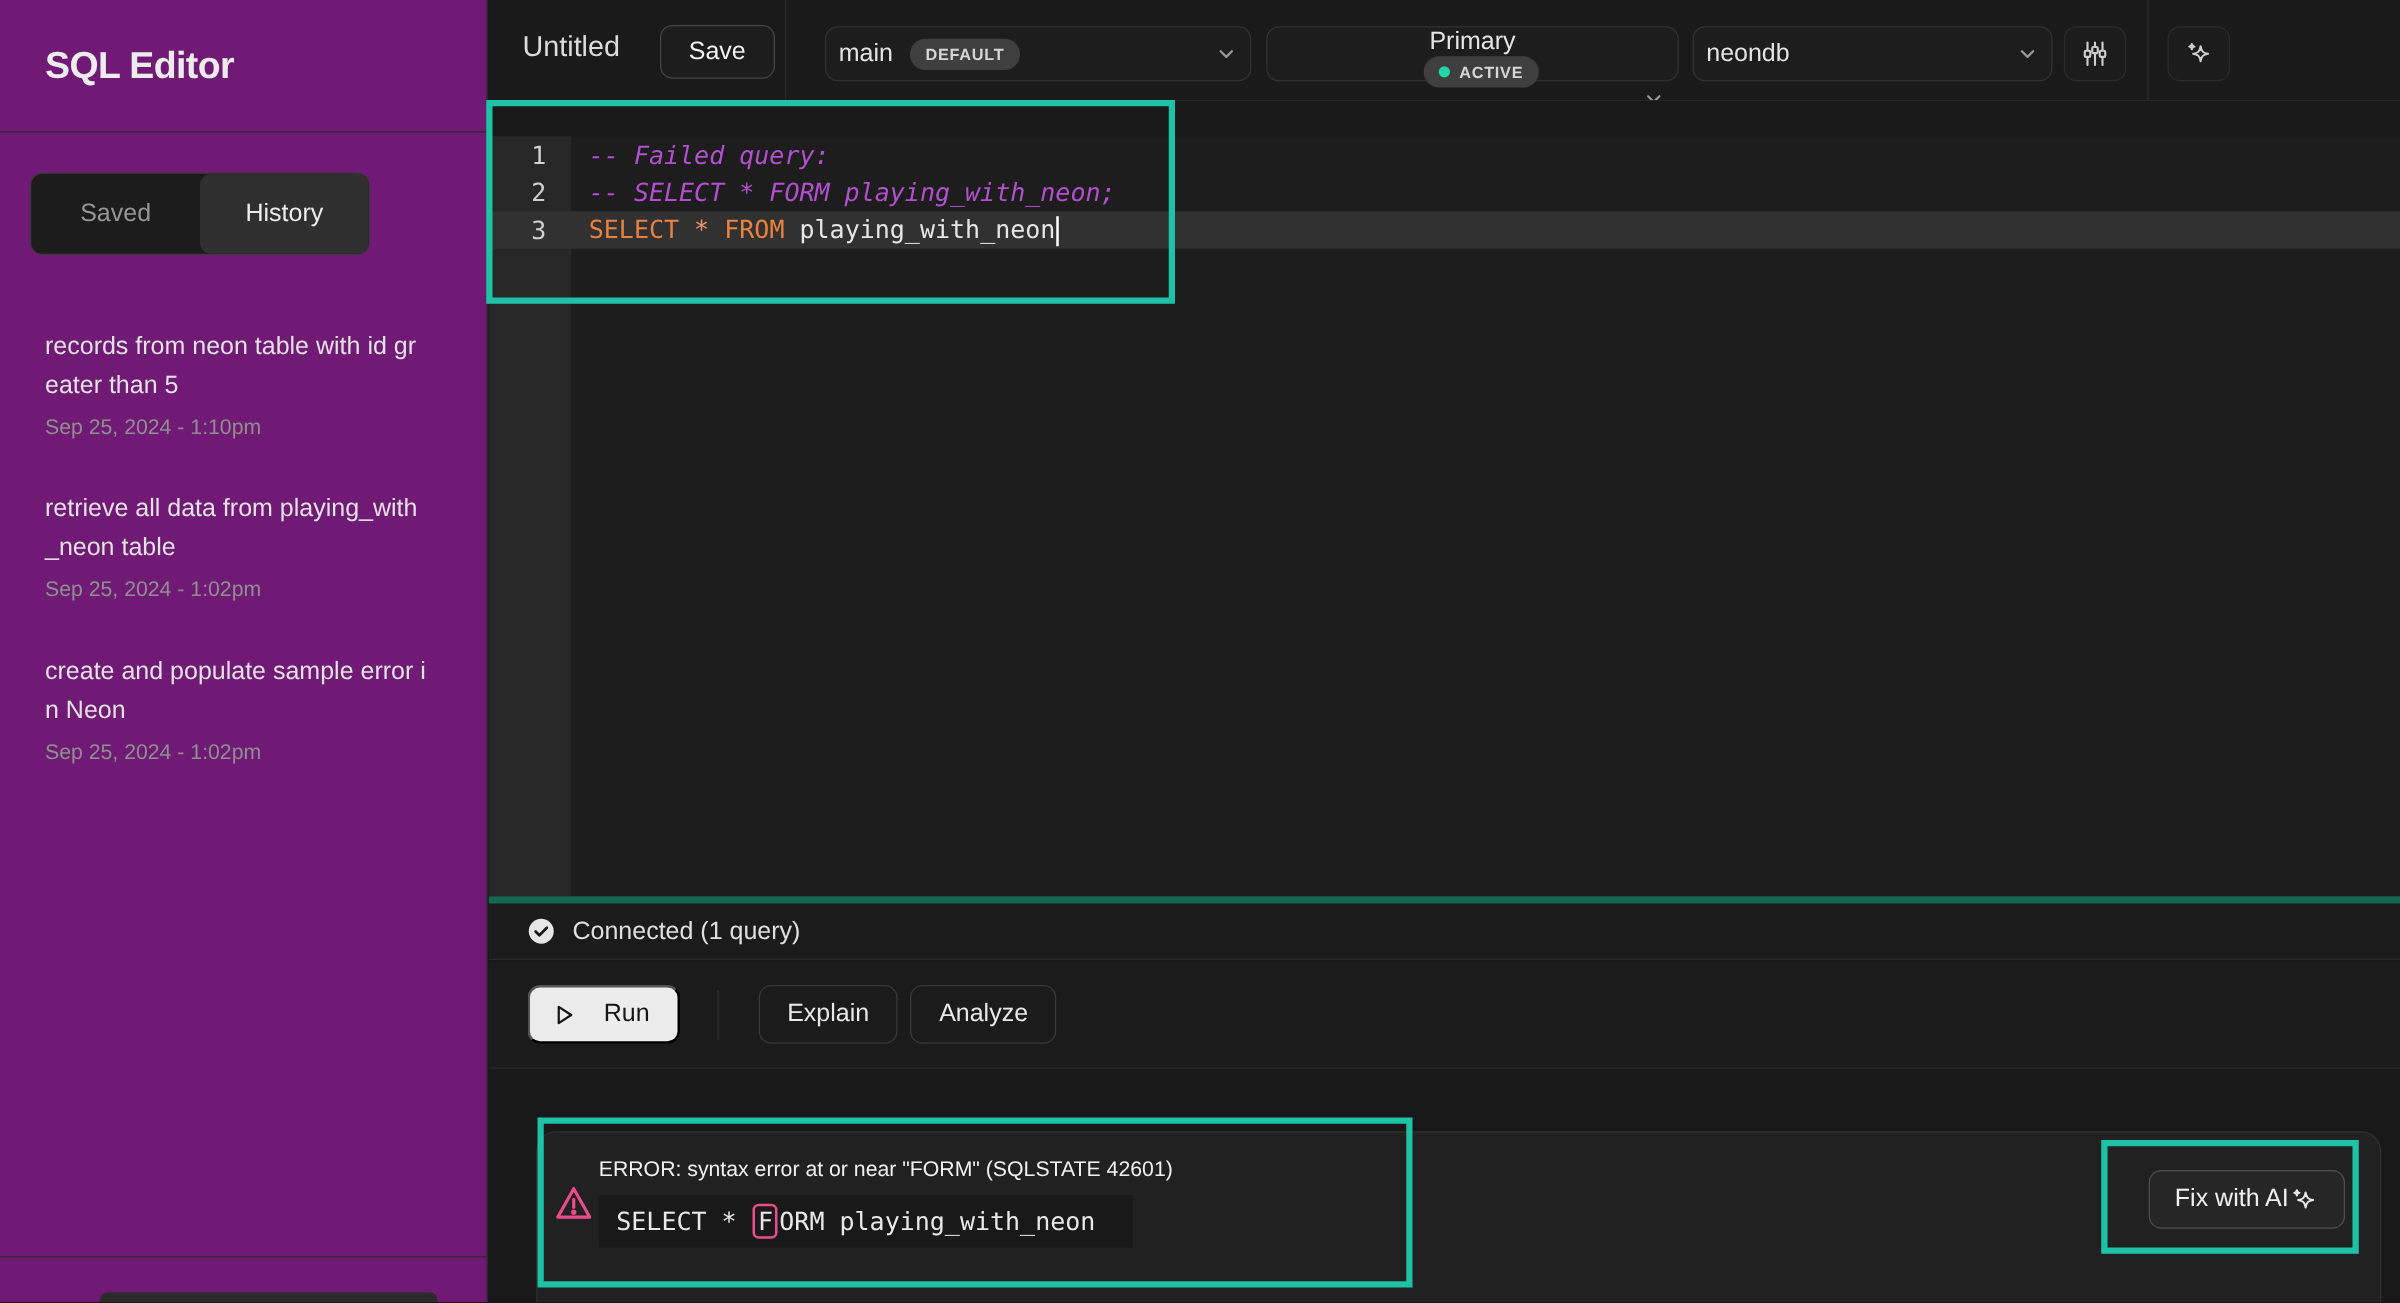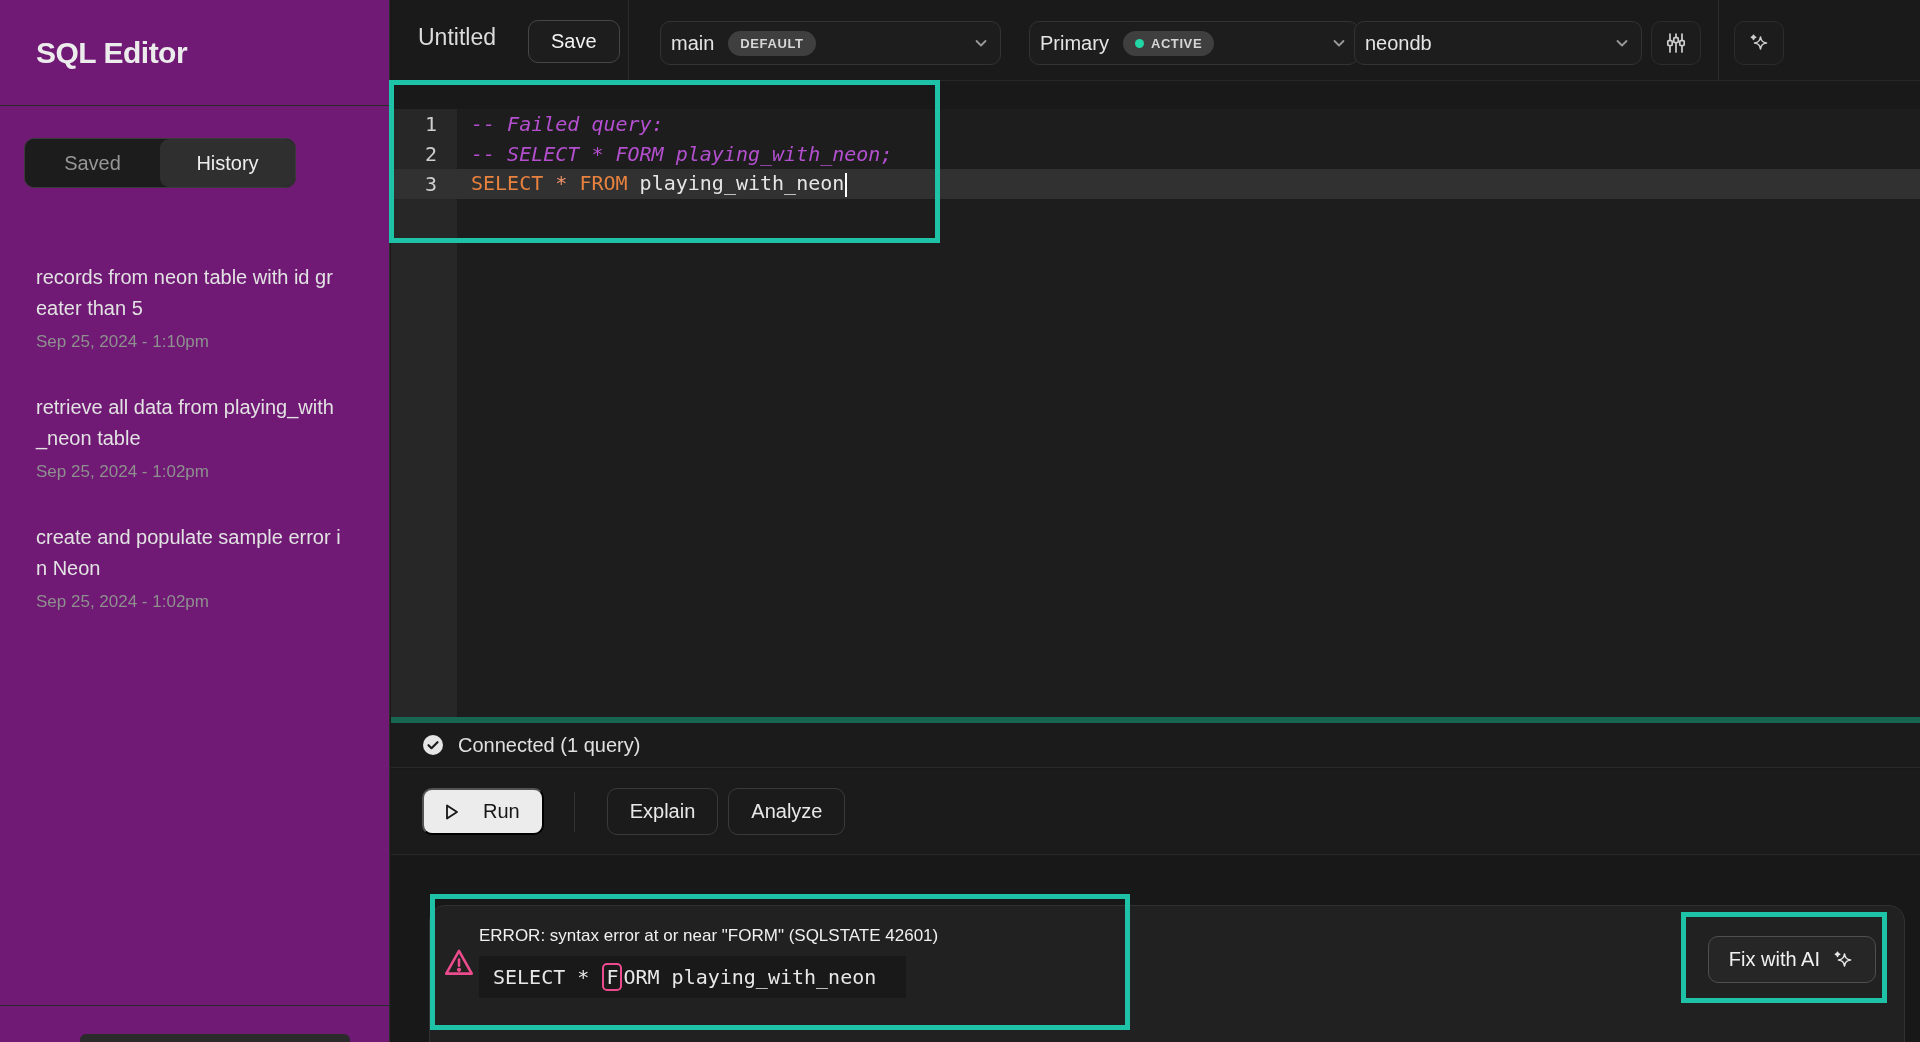--- a/index.html
+++ b/index.html
@@ -5,21 +5,21 @@
   * { margin:0; padding:0; box-sizing:border-box; }
   html,body { width:1920px; height:1042px; background:#141414; overflow:hidden;
               font-family:"Liberation Sans","DejaVu Sans",sans-serif; }
   .screen { position:relative; width:1920px; height:1042px; background:#191919; overflow:hidden; }
 
   
   .sidebar { position:absolute; left:0; top:0; width:390px; height:1042px;
              background:#701a75; border-right:1px solid #2e2e2e; }
   .sidebar-header { height:106px; border-bottom:1px solid #2a2a2a; display:flex; align-items:center; }
   .app-title { margin-left:36px; font-size:30px; font-weight:700; letter-spacing:-0.5px; color:#ececec; }
-  .tabs { position:absolute; left:24px; top:138px; width:272px; height:50px;
+  .tabs { position:absolute; left:24px; top:138px; width:272px; height:66px;
           border:1px solid #3a3a3a; border-radius:10px; display:flex; overflow:hidden; background:#1c1c1c; }
   .tab { flex:1; display:flex; align-items:center; justify-content:center;
          font-size:20px; color:#969696; cursor:pointer; }
   .tab.active { background:#2f2f2f; color:#ededed; border-radius:9px; }
   .history-list { position:absolute; left:36px; top:262px; width:318px;
                   display:flex; flex-direction:column; gap:40px; }
   .history-item { cursor:pointer; }
   .history-title { font-size:20px; line-height:31px; color:#e2e2e2; width:305px; word-break:break-all; }
   .history-ts { margin-top:8px; font-size:17px; color:#8f8f8f; }
   .sidebar-bottom-divider { position:absolute; left:0; top:1005px; width:100%; height:1px; background:#2a2a2a; }
@@ -32,21 +32,21 @@
   .topbar { position:relative; height:80px; background:#1a1a1a; }
   .query-title { position:absolute; left:27px; top:24px; font-size:23px; font-weight:500; color:#dcdcdc; }
   .save-btn { position:absolute; left:137px; top:20px; height:43px; padding:0 22px;
               border:1px solid #464646; border-radius:10px; background:#1d1d1d; color:#f2f2f2;
               font-size:20px; display:flex; align-items:center; cursor:pointer; }
   .vdiv { position:absolute; top:0; width:1px; height:80px; background:#2c2c2c; }
   .vdiv1 { left:237px; } .vdiv2 { left:1327px; }
   .dropdown { position:absolute; top:21px; height:44px; border:1px solid #333; border-radius:10px;
               background:#1d1d1d; display:flex; align-items:center; padding:0 10px; cursor:pointer; }
   .dd-branch { left:269px; width:341px; }
-  .dd-compute { left:638px; width:330px; }
+  .dd-compute { left:622px; width:330px;flex-direction:column; }
   .dd-database { left:963px; width:288px; }
   .dd-name { font-size:20px; color:#e4e4e4; }
   .badge { margin-left:14px; background:#3f3f3f; color:#d6d6d6; font-size:13px; font-weight:700;
            letter-spacing:0.6px; padding:5px 12px; border-radius:99px; display:flex; align-items:center; gap:7px; }
   .dot { width:9px; height:9px; border-radius:50%; background:#23D6A5; }
   .chev { margin-left:auto; display:flex; }
   .iconbtn { position:absolute; top:21px; width:50px; height:44px; border:1px solid #2c2c2c;
              border-radius:10px; background:#1c1c1c; display:flex; align-items:center; justify-content:center; cursor:pointer; }
   .btn-sliders { left:1260px; } .btn-sparkle { left:1343px; }
 
@@ -86,21 +86,21 @@
   .panel { position:absolute; left:38px; right:15px; top:49px; bottom:-20px;
            background:#212121; border:1px solid #313131; border-radius:16px 16px 0 0; }
   .warn-icon { position:absolute; left:12px; top:40px; }
   .err-msg { position:absolute; left:49px; top:20px; font-size:17px; color:#f0f0f0; }
   .err-code { position:absolute; left:49px; top:50px; width:427px; height:42px; background:#191919;
               display:flex; align-items:center; padding:0 14px;
               font-family:"DejaVu Sans Mono","Liberation Mono",monospace; font-size:20px; color:#e8e8e8; white-space:pre; }
   .err-highlight { border:2px solid #EC4C8D; border-radius:5px; padding:0 2px; margin:0 1px; }
   .fix-btn { position:absolute; right:28px; top:30px; height:47px; padding:0 20px;
              border:1px solid #4f4f4f; border-radius:10px; background:#262626; color:#f0f0f0;
-             font-size:20px; display:flex; align-items:center; gap:11px; cursor:pointer; }
+             font-size:20px; display:flex; align-items:center; cursor:pointer; }
 
   
   .annot { position:absolute; border:5px solid #1EC2A6; z-index:50; pointer-events:none; }
   .annot-editor { left:389px; top:80px; width:551px; height:163px; }
   .annot-error  { left:430px; top:894px; width:700px; height:136px; }
   .annot-fix    { left:1681px; top:912px; width:206px; height:91px; }
 
   svg { display:block; }
 </style>
 </head>

